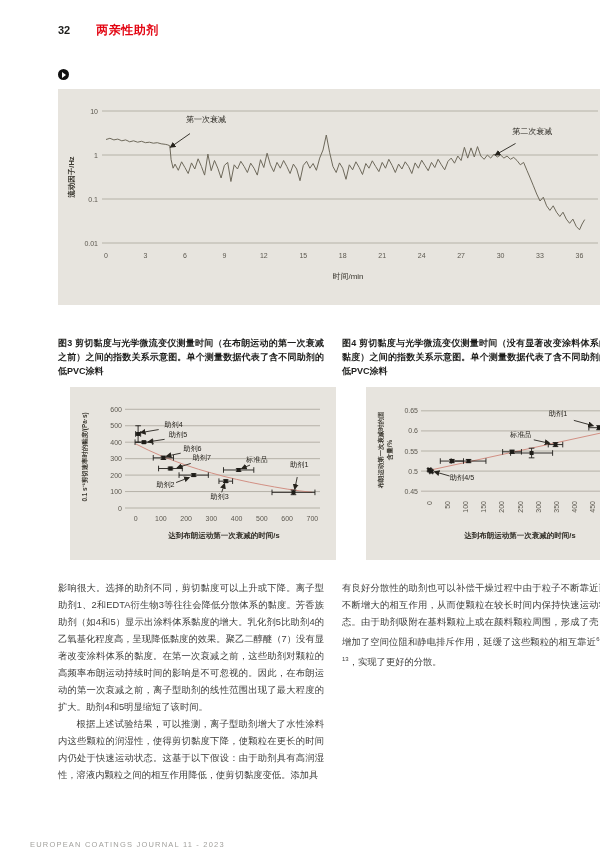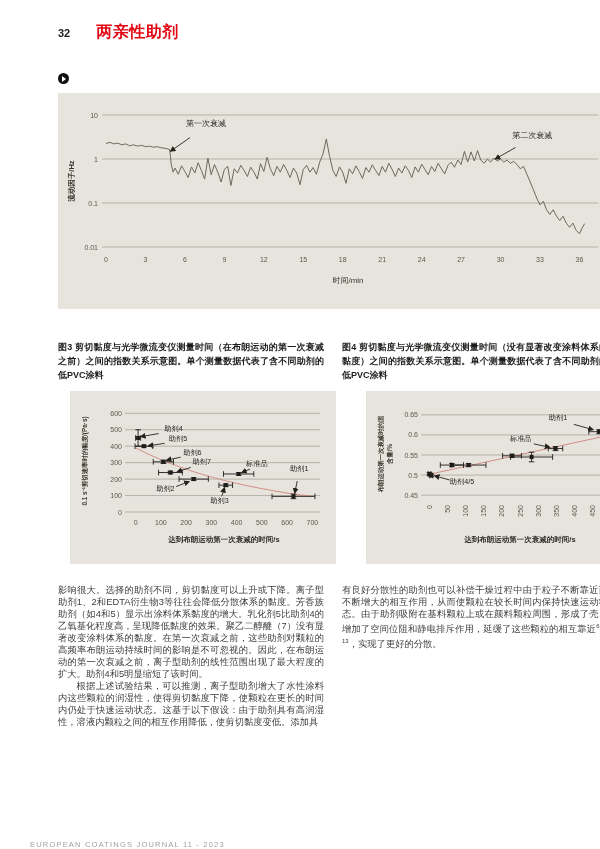--- a/index.html
+++ b/index.html
@@ -1,35 +1,35 @@
 <!DOCTYPE html>
 <html><head>
 <meta charset="utf-8">
 <style>
   html,body{margin:0;padding:0;background:#ffffff;}
   .page{width:600px;height:849px;background:#ffffff;position:relative;overflow:hidden;
         font-family:"Liberation Sans",sans-serif;padding-left:28px;}
   .page-header{margin:22px 30px 0;display:flex;gap:26px;align-items:baseline;}
   .page-num{font-size:11px;font-weight:bold;color:#1d1d1b;}
-  .section-title{font-size:16px;font-weight:bold;color:#e30613;letter-spacing:0.5px;}
+  .section-title{font-size:12px;font-weight:bold;color:#e30613;letter-spacing:0.5px;}
   .fig2-caption-row{margin:30px 30px 9px;display:flex;align-items:center;gap:7px;}
   .bullet{width:11px;height:11px;border-radius:50%;background:#111;display:inline-flex;
           align-items:center;justify-content:center;flex:0 0 auto;}
   .tri{width:0;height:0;border-left:4px solid #fff;border-top:3px solid transparent;
        border-bottom:3px solid transparent;margin-left:1px;}
   .fig2-caption-text{font-size:9.5px;font-weight:bold;color:#1d1d1b;}
   .panel{background:#e7e4de;}
   .main-panel{margin:0 20px 0 30px;padding:8px 2px 4px 4px;}
   .row{display:flex;gap:18px;margin:0 20px 0 30px;}
   .captions-row{margin-top:32px;}
   .caption{width:266px;font-size:9px;font-weight:bold;line-height:1.55;color:#1d1d1b;text-align:justify;}
   .charts-row{margin-top:8px;}
   .chart-panel{width:250px;padding:9px 8px 6px;margin-left:12px;}
   .body-row{margin-top:20px;}
-  .body-col{width:266px;font-size:9.3px;line-height:12px;text-align:justify;color:#3d3d3b;}
+  .body-col{width:266px;font-size:9.3px;line-height:17px;text-align:justify;color:#3d3d3b;}
   .body-col p{margin:0;}
   .indent{text-indent:2em;}
   sup.cite{font-size:6px;}
   .page-footer{position:absolute;left:30px;bottom:0;font-size:7.5px;color:#a2a19d;letter-spacing:1.2px;}
   svg text{font-family:"Liberation Sans",sans-serif;}
   .grid{stroke:#a9a49a;stroke-width:0.8;}
   .series{fill:none;stroke:#6e695b;stroke-width:1;stroke-linejoin:round;}
   .trend{fill:none;stroke:#d29084;stroke-width:1;}
   .err{stroke:#1e1c18;stroke-width:0.9;}
   .pt{fill:#1e1c18;}

